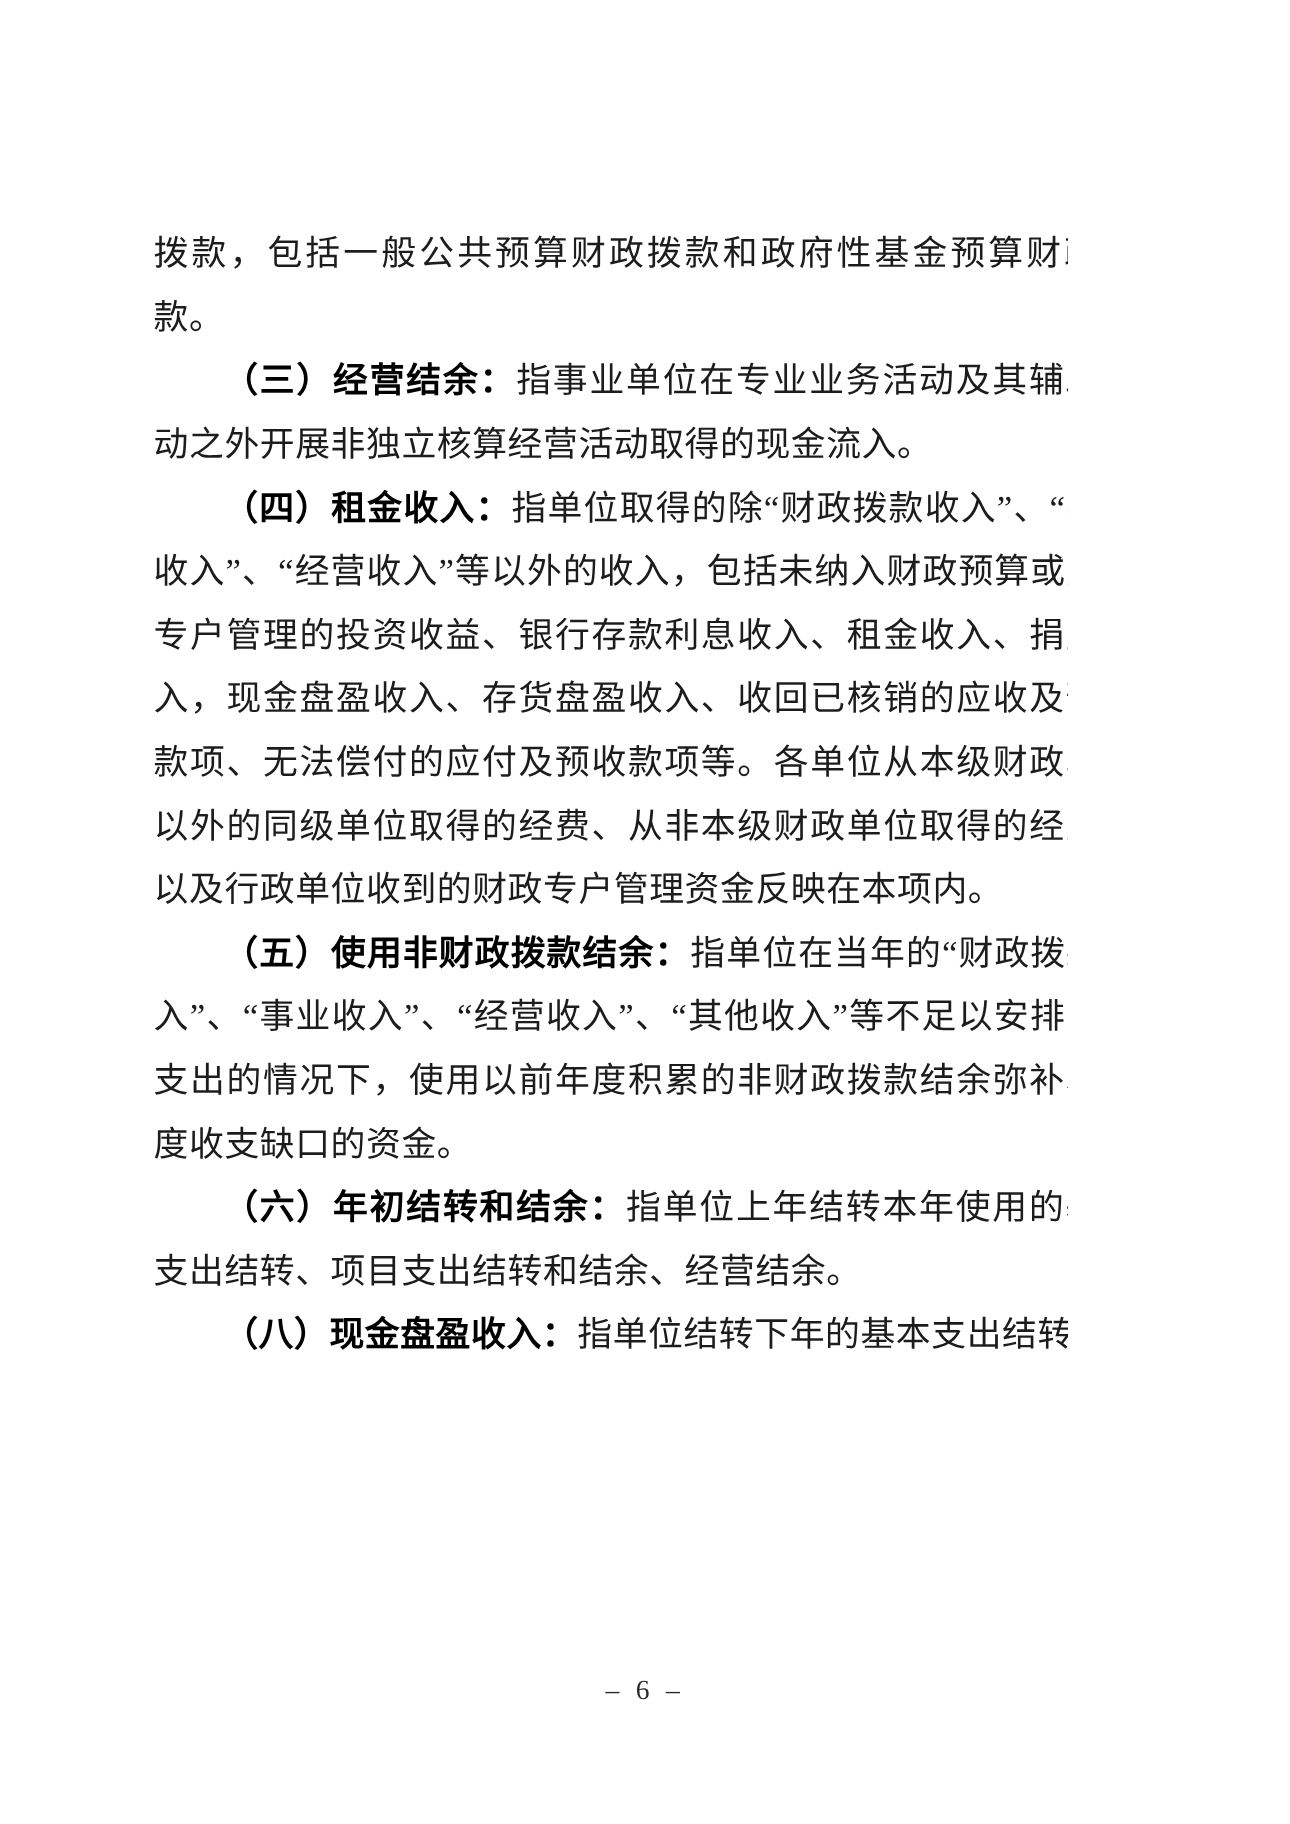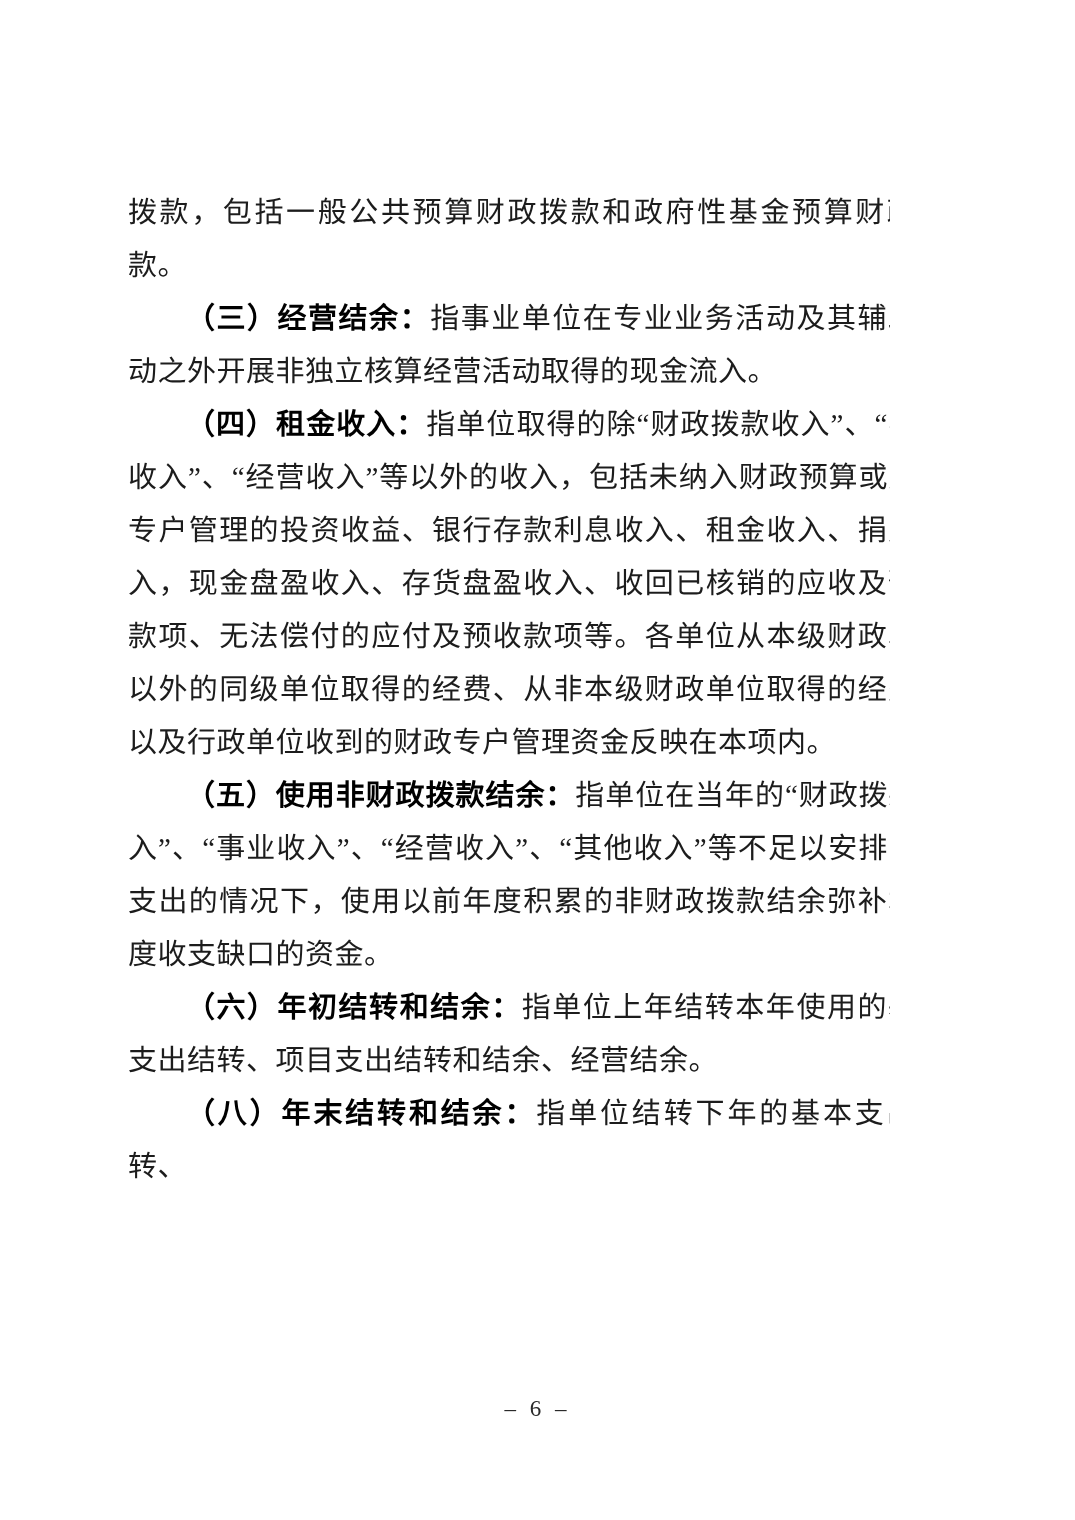--- a/index.html
+++ b/index.html
@@ -63,18 +63,18 @@
 
     <p class="indent"><span class="para-label">（三）</span><span class="para-term">经营结余：</span><span class="para-text">指事业单位在专业业务活动及其辅助活动之外开展非独立核算经营活动取得的现金流入。</span></p>
 
     <p class="indent"><span class="para-label">（四）</span><span class="para-term">租金收入：</span><span class="para-text">指单位取得的除“财政拨款收入”、“事业收入”、“经营收入”等以外的收入，包括未纳入财政预算或财政专户管理的投资收益、银行存款利息收入、租金收入、捐赠收入，现金盘盈收入、存货盘盈收入、收回已核销的应收及预付款项、无法偿付的应付及预收款项等。各单位从本级财政单位以外的同级单位取得的经费、从非本级财政单位取得的经费，以及行政单位收到的财政专户管理资金反映在本项内。</span></p>
 
     <p class="indent"><span class="para-label">（五）</span><span class="para-term">使用非财政拨款结余：</span><span class="para-text">指单位在当年的“财政拨款收入”、“事业收入”、“经营收入”、“其他收入”等不足以安排当年支出的情况下，使用以前年度积累的非财政拨款结余弥补本年度收支缺口的资金。</span></p>
 
     <p class="indent"><span class="para-label">（六）</span><span class="para-term">年初结转和结余：</span><span class="para-text">指单位上年结转本年使用的基本支出结转、项目支出结转和结余、经营结余。</span></p>
 
 
-    <p class="indent"><span class="para-label">（八）</span><span class="para-term">年末结转和结余：</span><span class="para-text">指单位结转下年的基本支出结转、</span></p>
+    <p class="indent"><span class="para-label">（八）</span><span class="para-term">现金盘盈收入：</span><span class="para-text">指单位结转下年的基本支出结转、</span></p>
 
   </div>
 
   <div class="footer">– 6 –</div>
 </div>
 
 </body></html>

